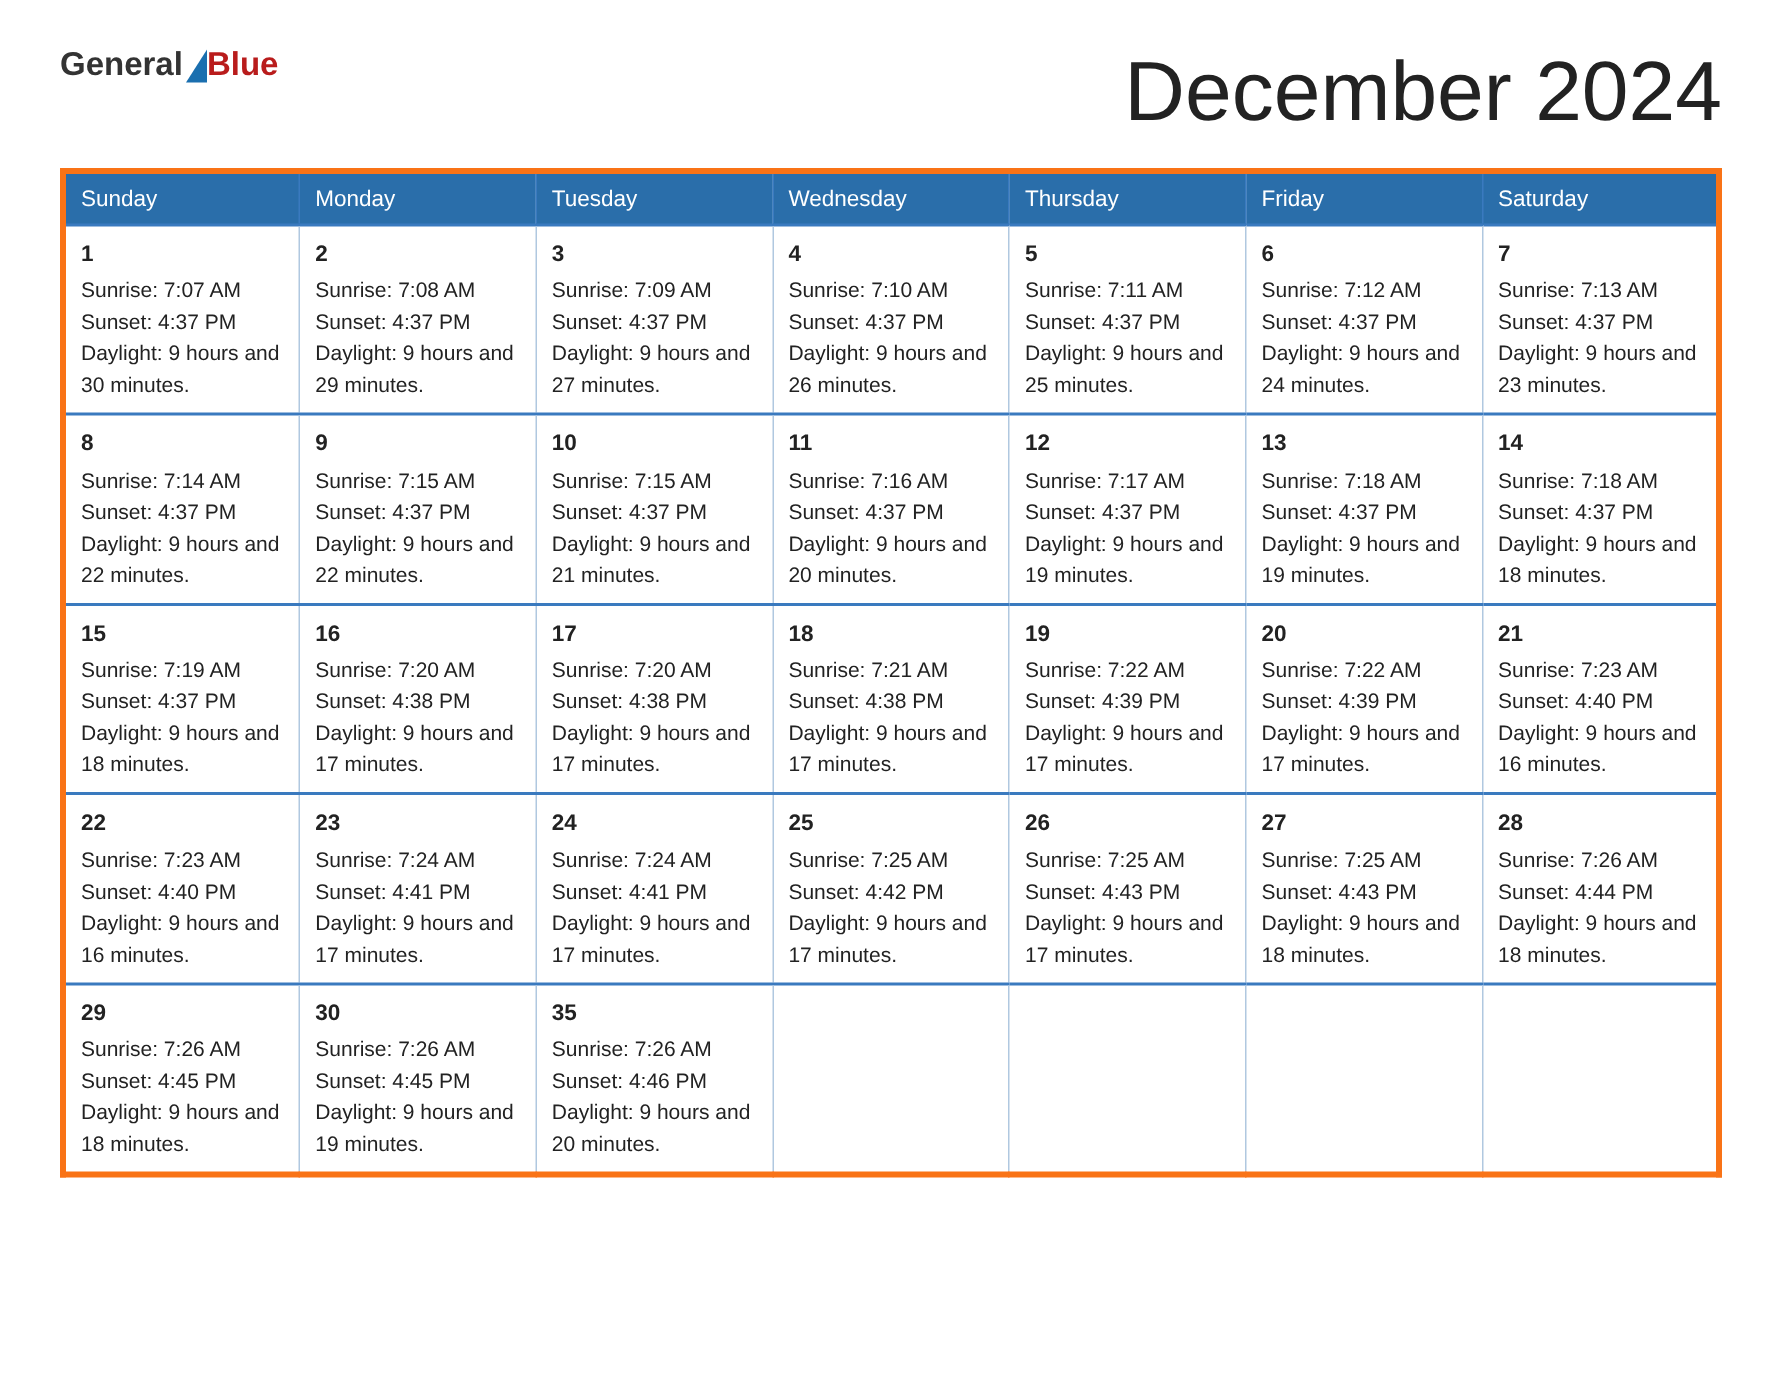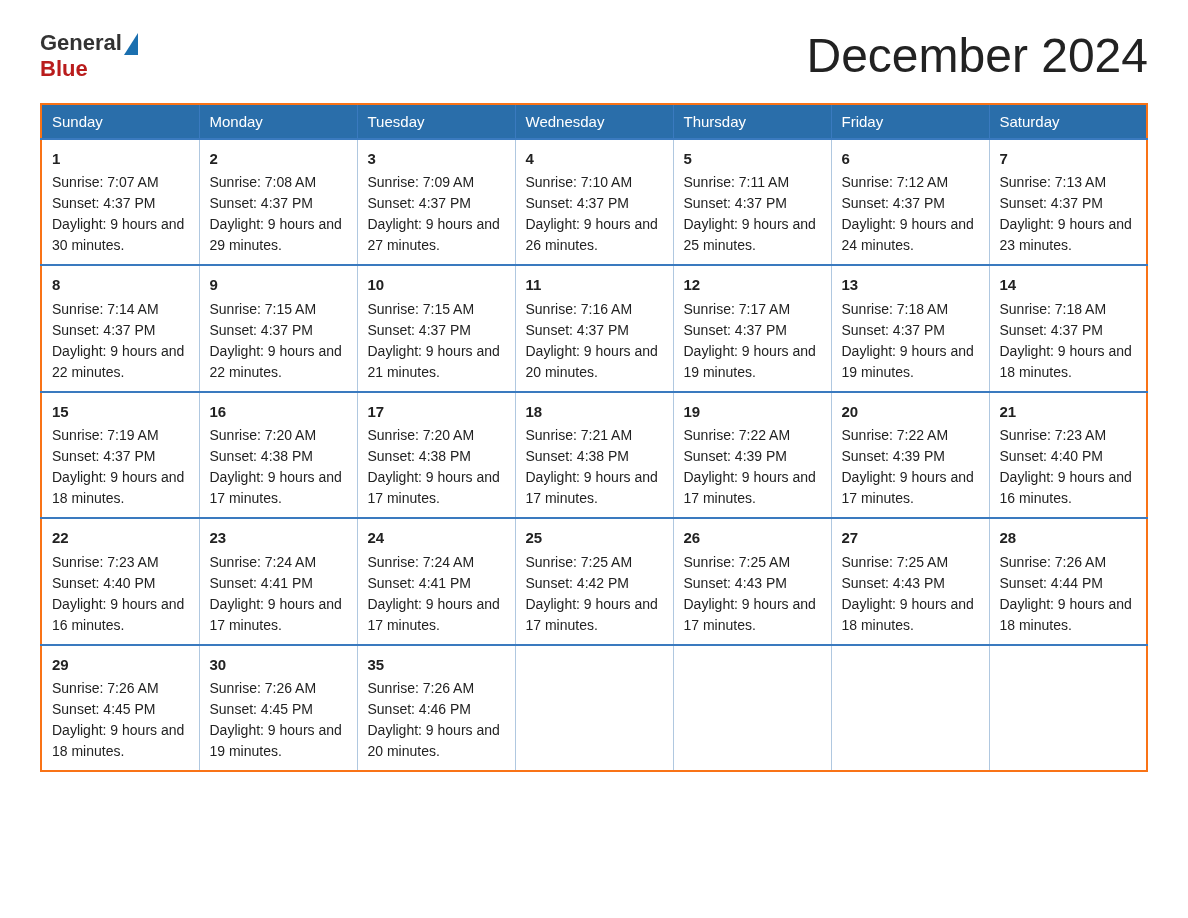--- a/index.html
+++ b/index.html
@@ -13,34 +13,34 @@
     .header {
       display: flex;
       justify-content: space-between;
       align-items: flex-start;
       margin-bottom: 20px;
     }
     .title-section {
       text-align: right;
     }
     .month-title {
-      font-size: 48px;
+      font-size: 56px;
       font-weight: normal;
       color: #222;
       line-height: 1.1;
     }
     .location {
       font-size: 20px;
       color: #333;
       margin-top: 4px;
     }
     .calendar-table {
       width: 100%;
       border-collapse: collapse;
-      border: 2px solid #f97316;
+      border: 4px solid #f97316;
     }
     .calendar-table th {
       background-color: #2a6eaa;
       color: #fff;
       font-size: 15px;
       font-weight: normal;
       padding: 8px 10px;
       text-align: left;
       border: 1px solid #3a7abf;
     }
@@ -65,21 +65,21 @@
     }
     .day-info {
       font-size: 14px;
       color: #222;
     }
     .empty-cell {
       background: #fff;
     }
     .logo-wrapper {
       display: flex;
-      flex-direction: column;
+      flex-direction: row;
       align-items: flex-start;
     }
     .logo-row {
       display: flex;
       align-items: center;
     }
     .logo-shape {
       display: inline-block;
       width: 0;
       height: 0;

